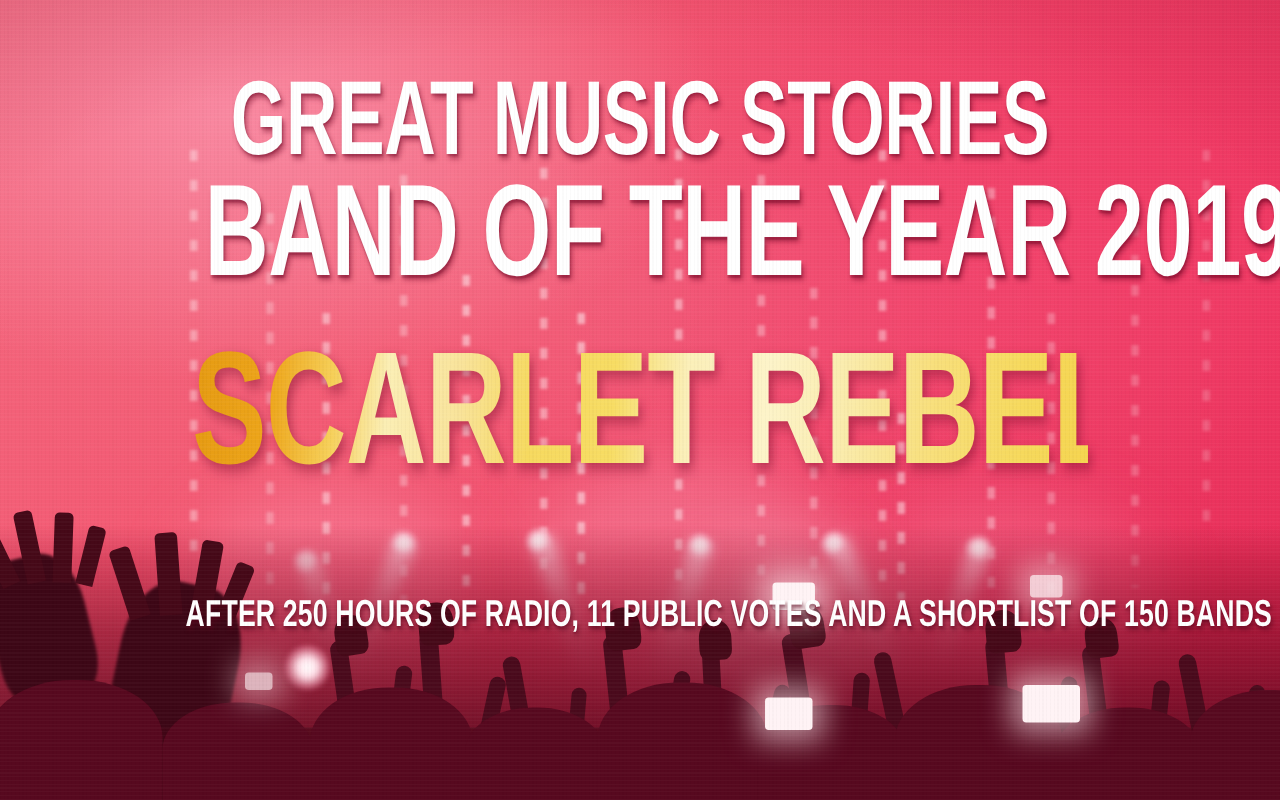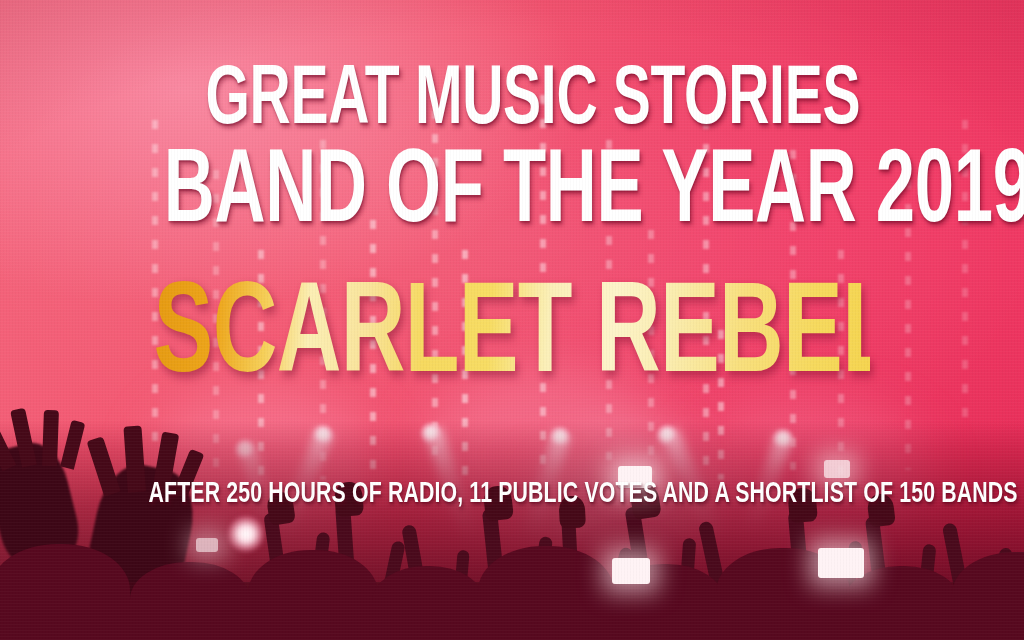--- a/index.html
+++ b/index.html
@@ -131,21 +131,21 @@
     width: 36px; height: 36px;
     border-radius: 50%;
     background: radial-gradient(circle, #ffffff 0%, #ffe0e8 30%, rgba(255,160,185,0.45) 60%, rgba(255,150,180,0) 80%);
     filter: blur(2px);
   }
 
   
   .text-layer {
     position: absolute;
     inset: 0;
-    text-align: right;
+    text-align: center;
   }
 
   .headline {
     margin: 0;
     color: #ffffff;
     font-weight: 700;
     letter-spacing: -0.5px;
     line-height: 0.88;
     white-space: nowrap;
     text-shadow:

